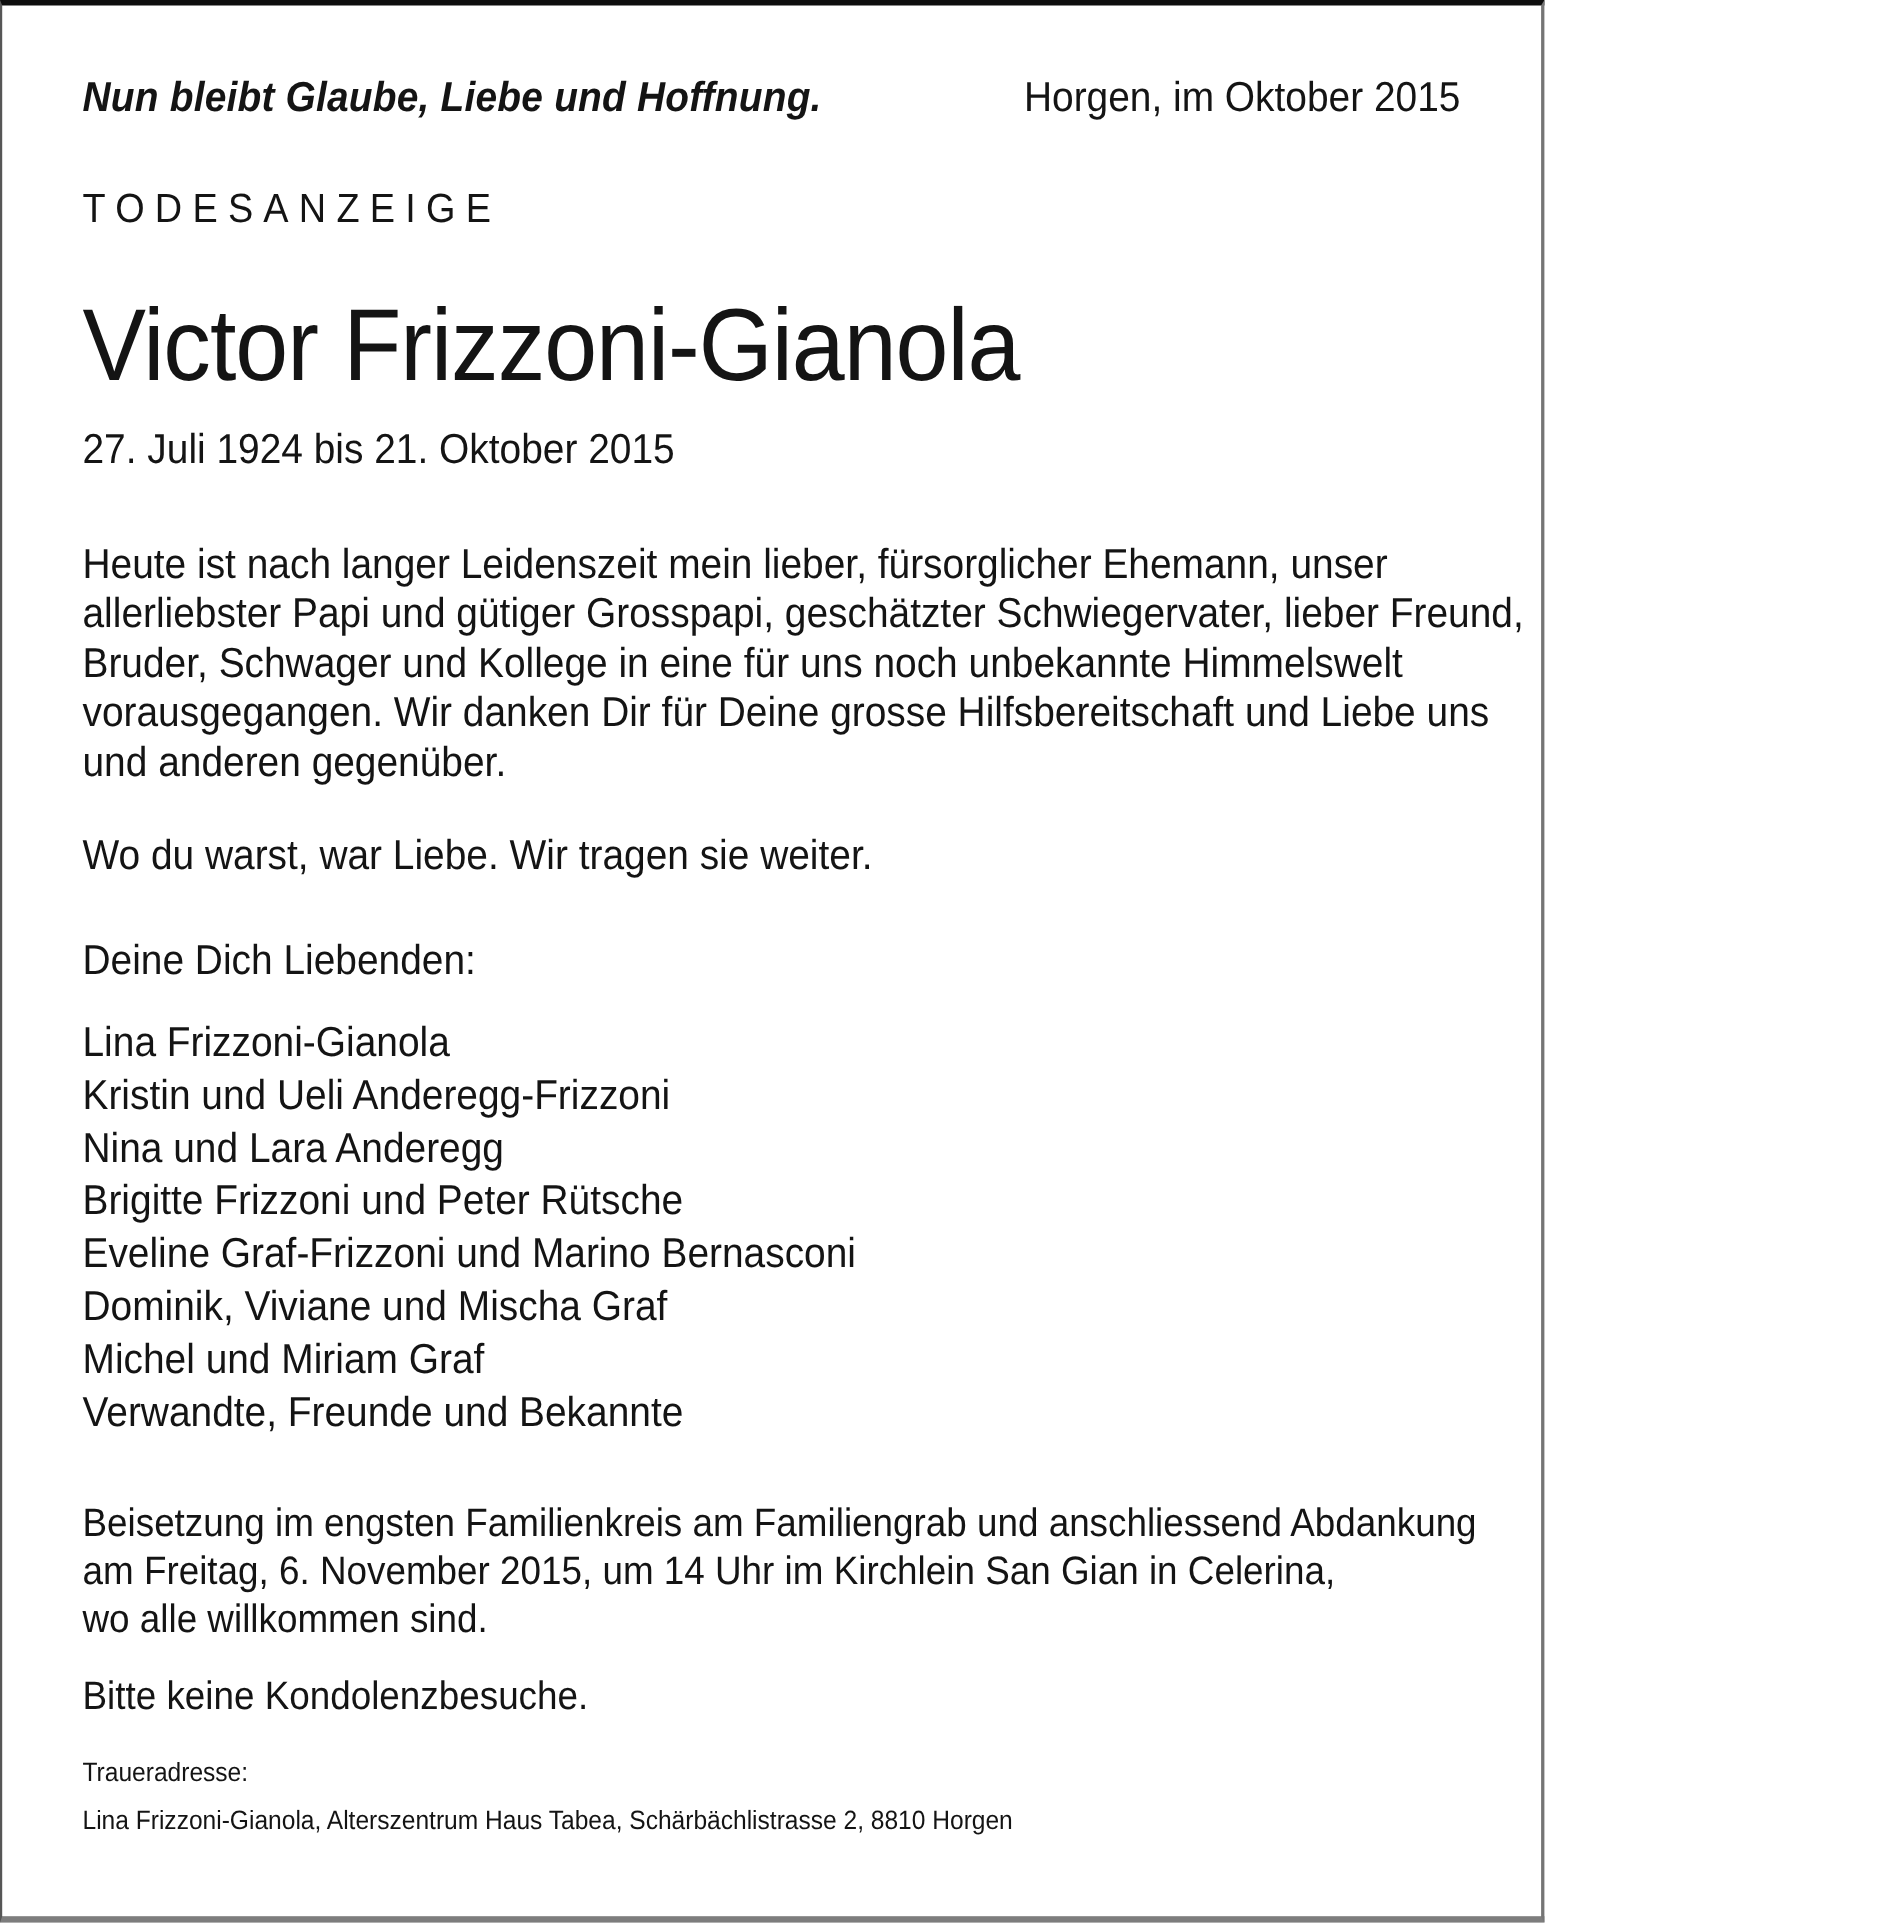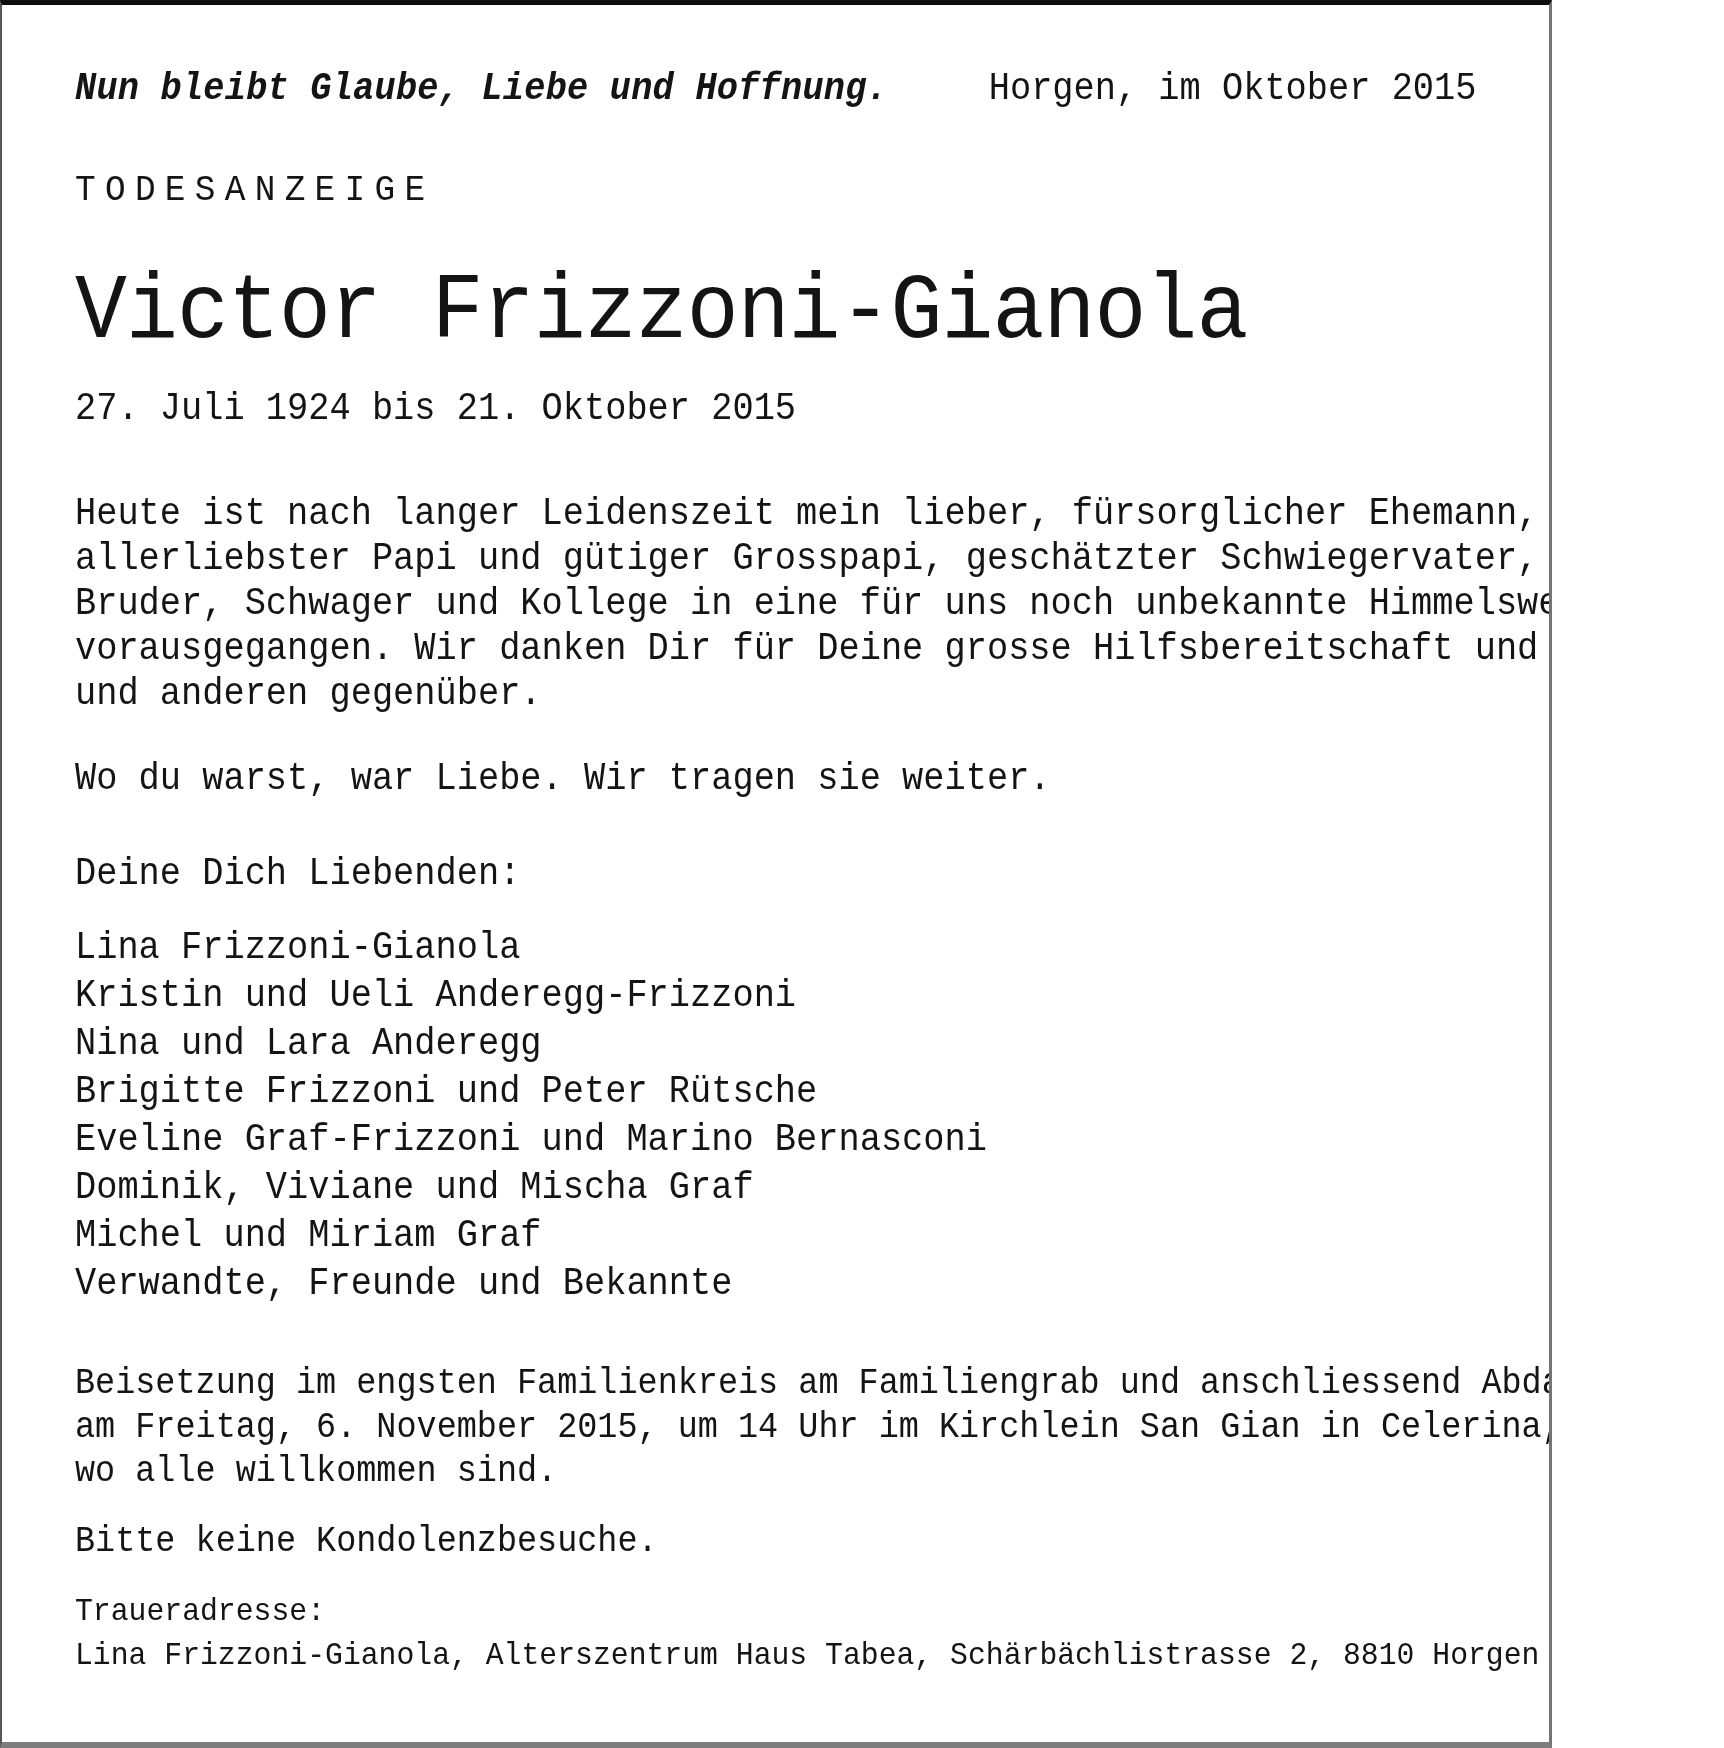--- a/index.html
+++ b/index.html
@@ -2,30 +2,30 @@
 <html><head>
 <meta charset="utf-8">
 <style>
   html, body {
     margin: 0;
     padding: 0;
     background: #ffffff;
   }
   .notice-page {
     position: relative;
-    width: 1552px;
+    width: 1404px;
     height: 1748px;
     box-sizing: border-box;
     background: #ffffff;
     border-top: 5px solid #0d0d0d;
     border-left: 2px solid #565656;
     border-right: 3px solid #757575;
     border-bottom: 6px solid #7d7d7d;
     overflow: hidden;
-    font-family: Liberation Mono, monospace;
+    font-family: Liberation Sans, sans-serif;
     color: #141414;
   }
   .abs { position: absolute; }
   .cond {
     transform: scaleX(0.93);
     transform-origin: 0 0;
     white-space: pre;
   }
   .cond-right {
     transform: scaleX(0.93);
@@ -107,21 +107,21 @@
   }
   .condolence-note {
     left: 73px;
     top: 1515px;
     font-size: 36px;
     line-height: 44px;
   }
   .address-block {
     left: 73px;
     top: 1585px;
-    font-size: 32px;
+    font-size: 24px;
     line-height: 44px;
   }
 </style>
 </head>
 <body>
 
 <div class="notice-page">
 
   <div class="abs header-row">
     <span class="quote cond">Nun bleibt Glaube, Liebe und Hoffnung.</span>

